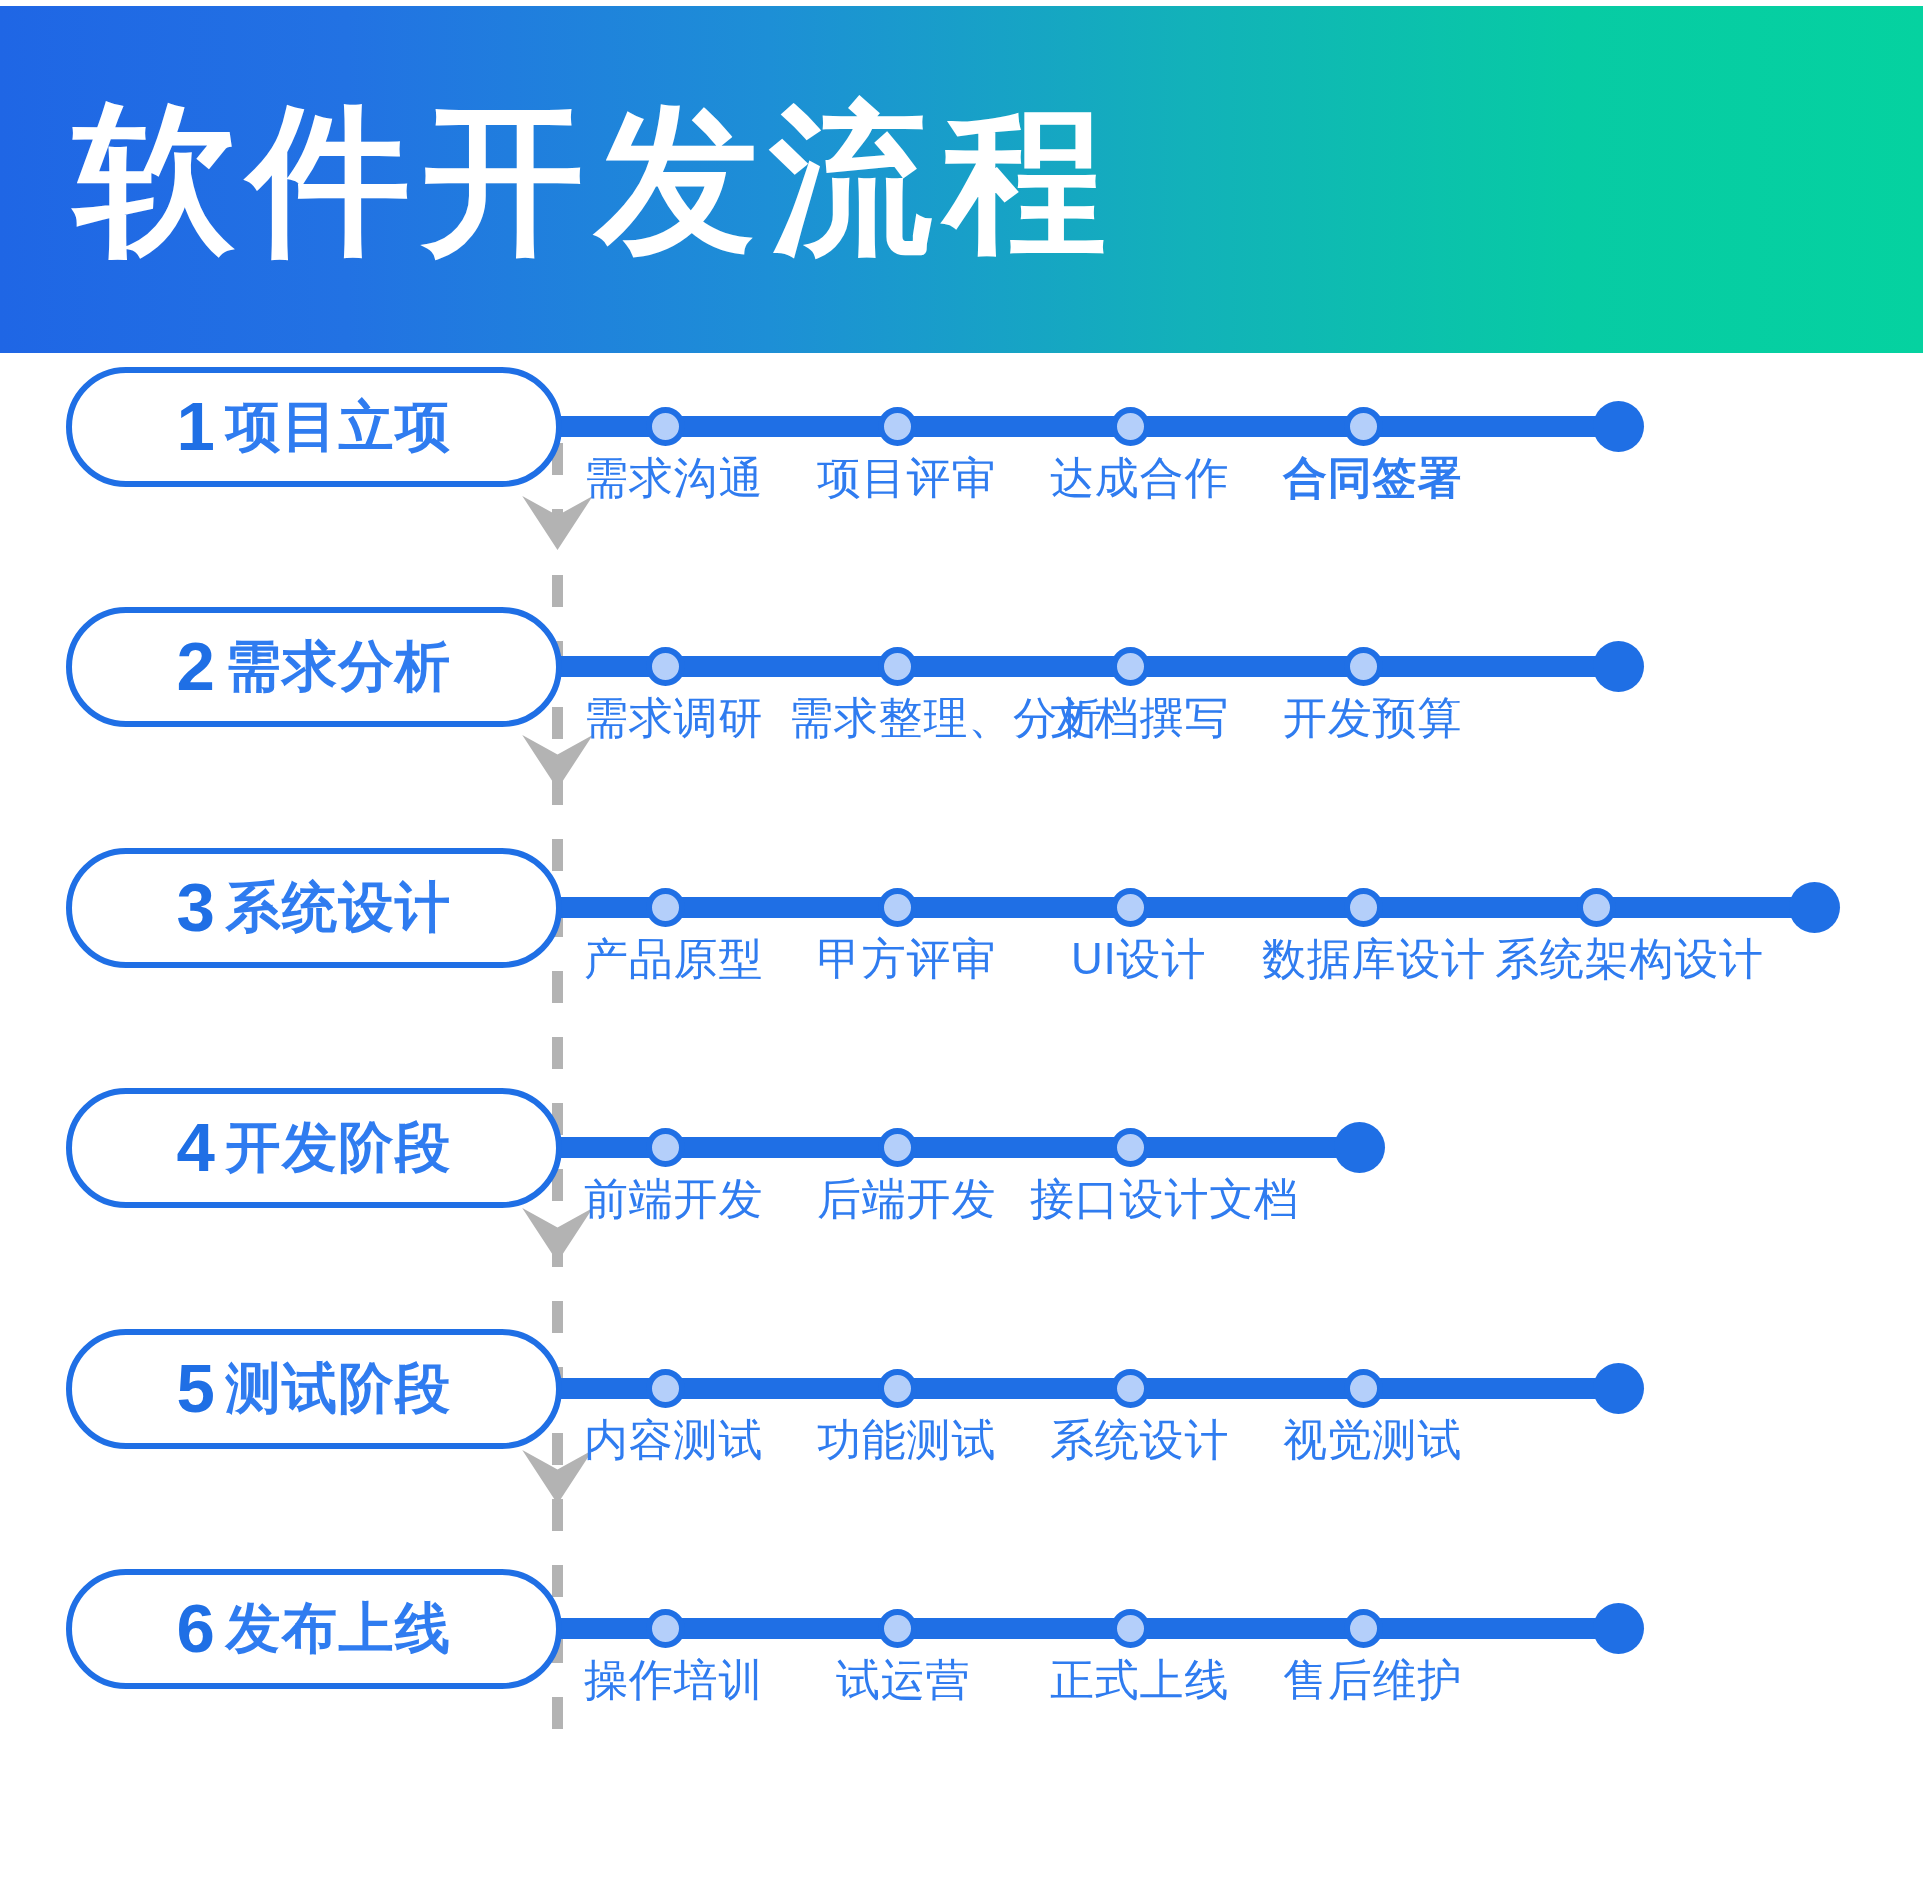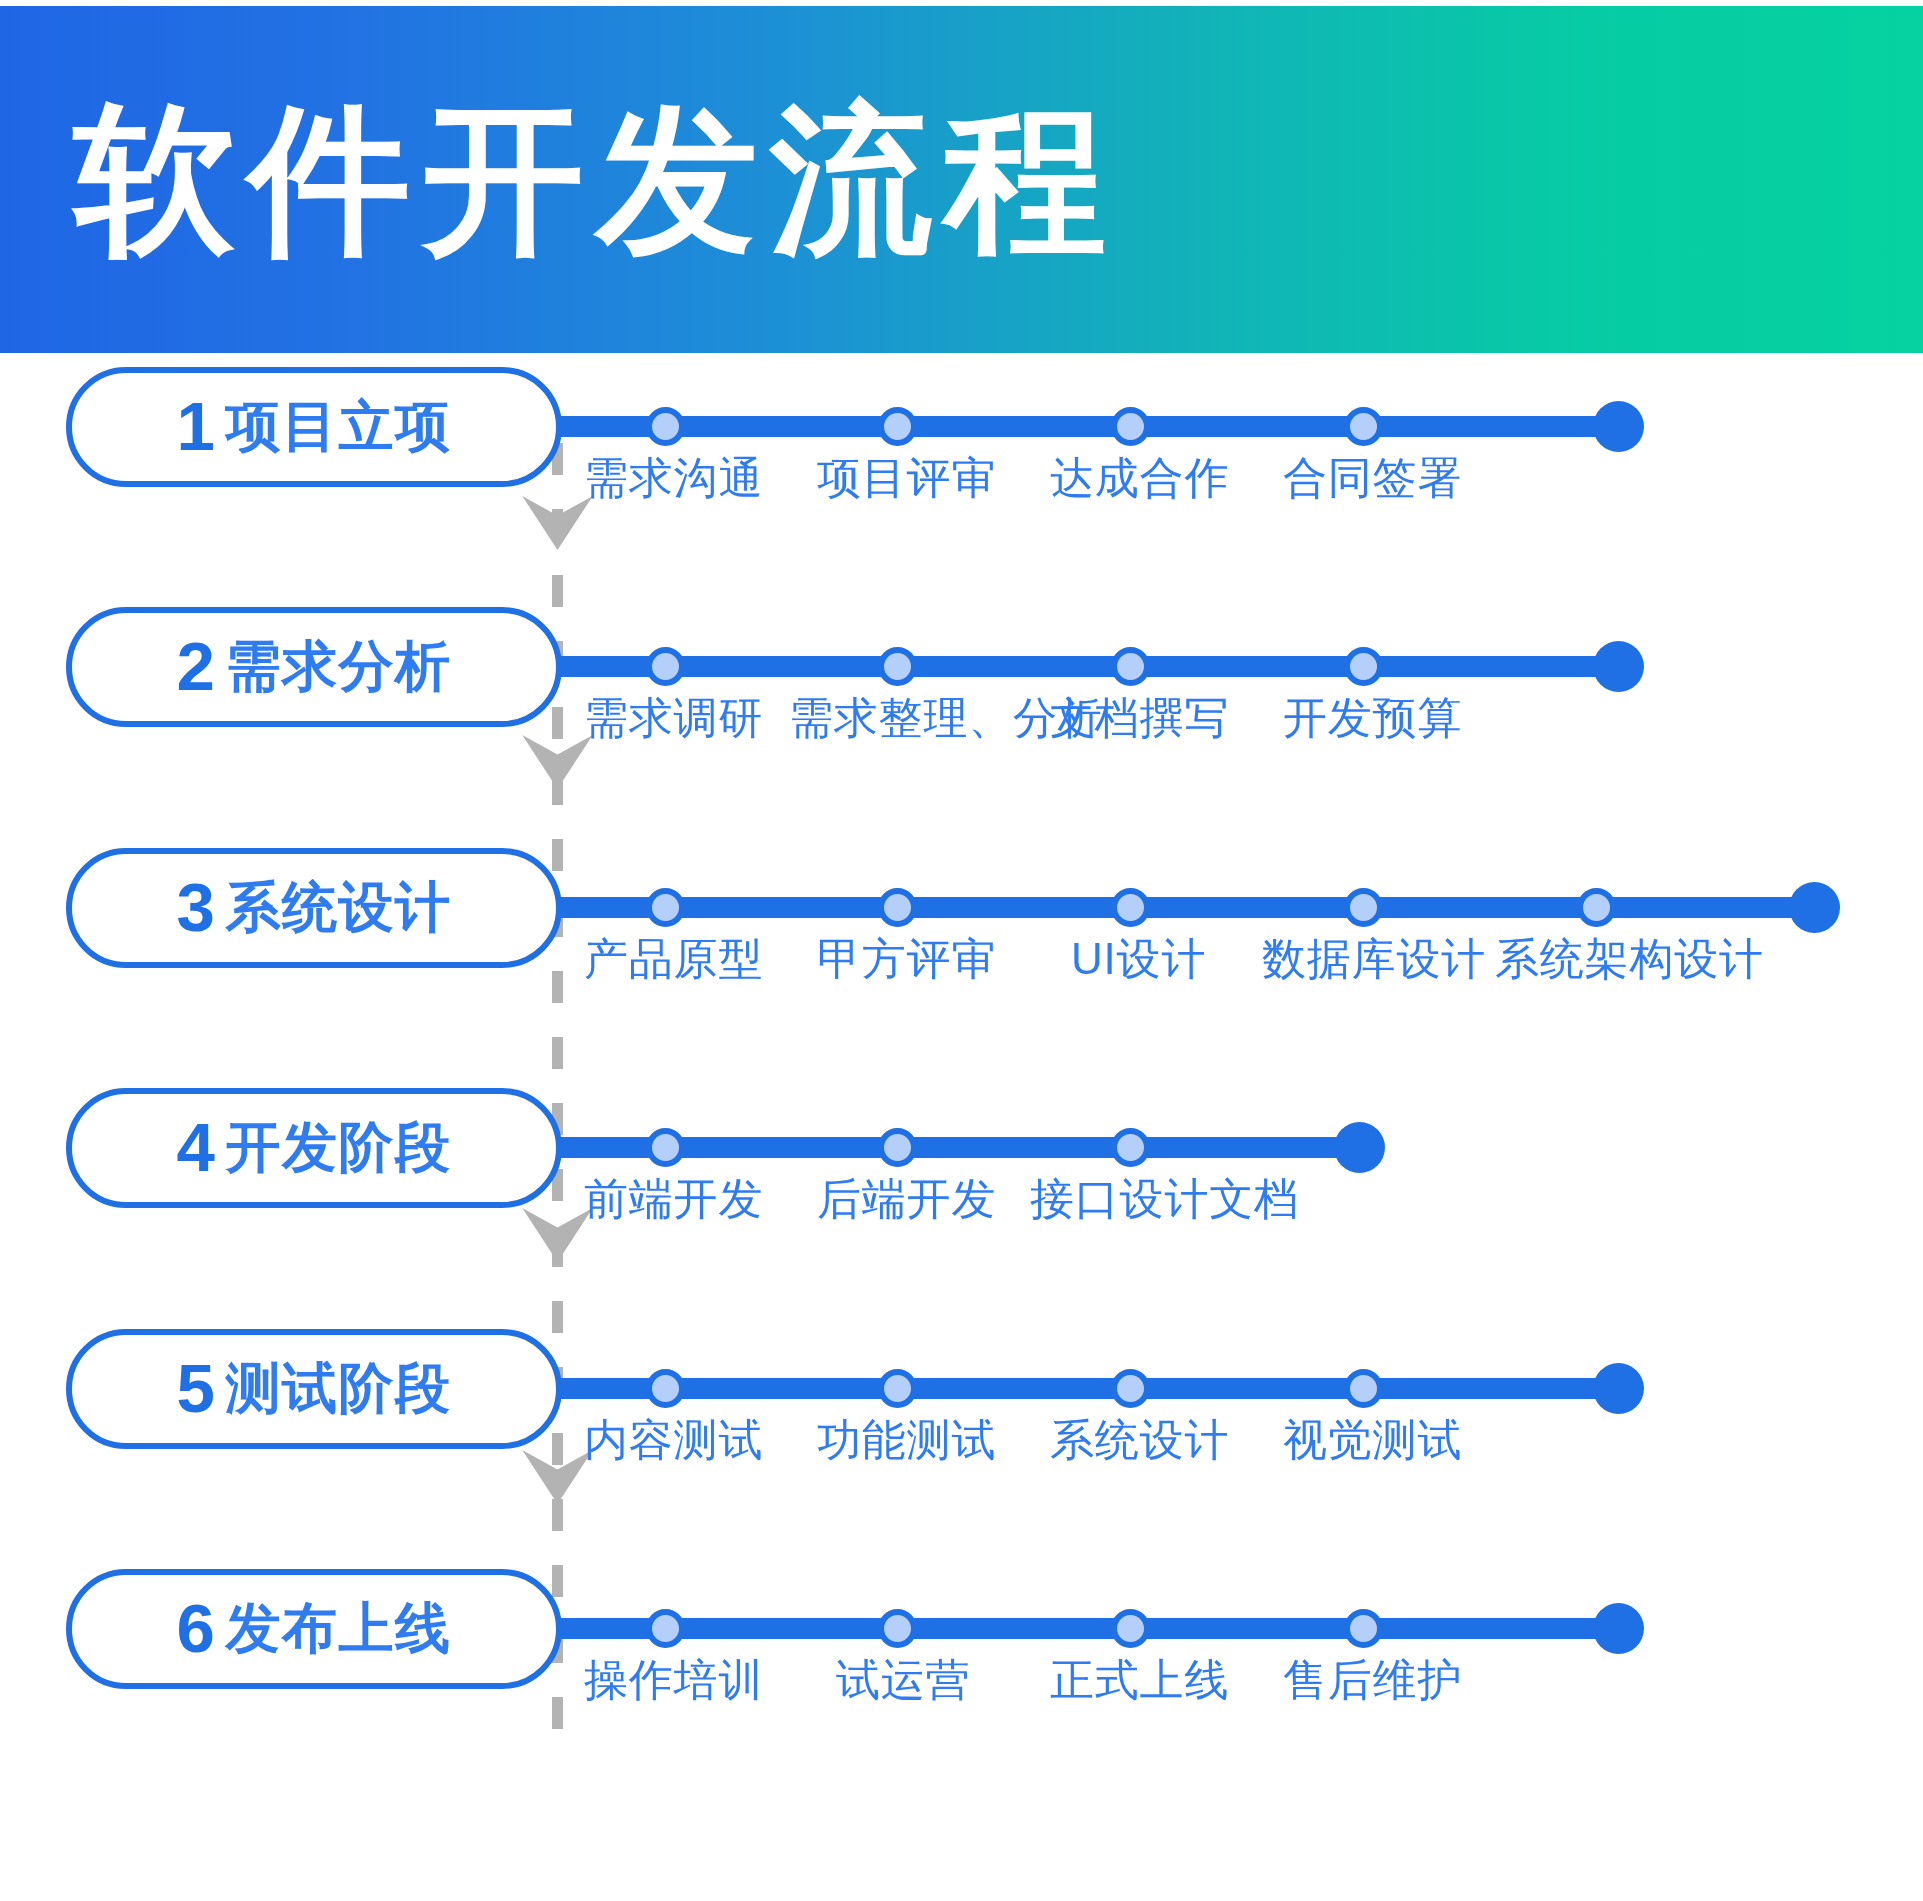--- a/index.html
+++ b/index.html
@@ -197,21 +197,21 @@
     </div>
     <div class="track" style="width:1075px;"></div>
     <div class="node" style="left:646px;"></div>
     <div class="node" style="left:878px;"></div>
     <div class="node" style="left:1111px;"></div>
     <div class="node" style="left:1344px;"></div>
     <div class="node-end" style="left:1593px;"></div>
     <div class="node-label" style="left:584px;">需求沟通</div>
     <div class="node-label" style="left:817px;">项目评审</div>
     <div class="node-label" style="left:1050px;">达成合作</div>
-    <div class="node-label" style="left:1283px;">合同签署</div>
+    <div class="node-label" style="left:1283px;font-weight:bold;">合同签署</div>
   </div>
 
   <div class="flow-row" style="top:240px;">
     <div class="stage-pill">
       <span class="stage-num">2</span>
       <span class="stage-name">需求分析</span>
     </div>
     <div class="track" style="width:1075px;"></div>
     <div class="node" style="left:646px;"></div>
     <div class="node" style="left:878px;"></div>

